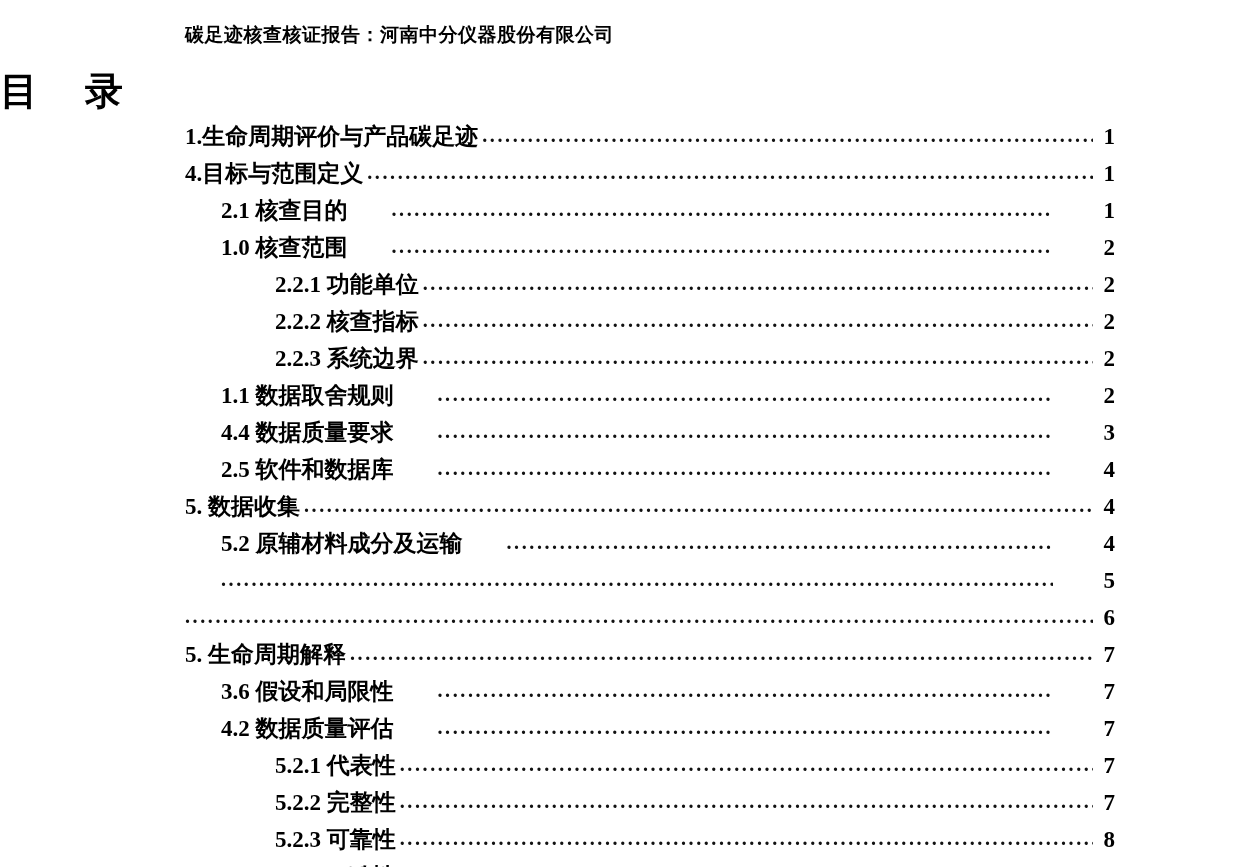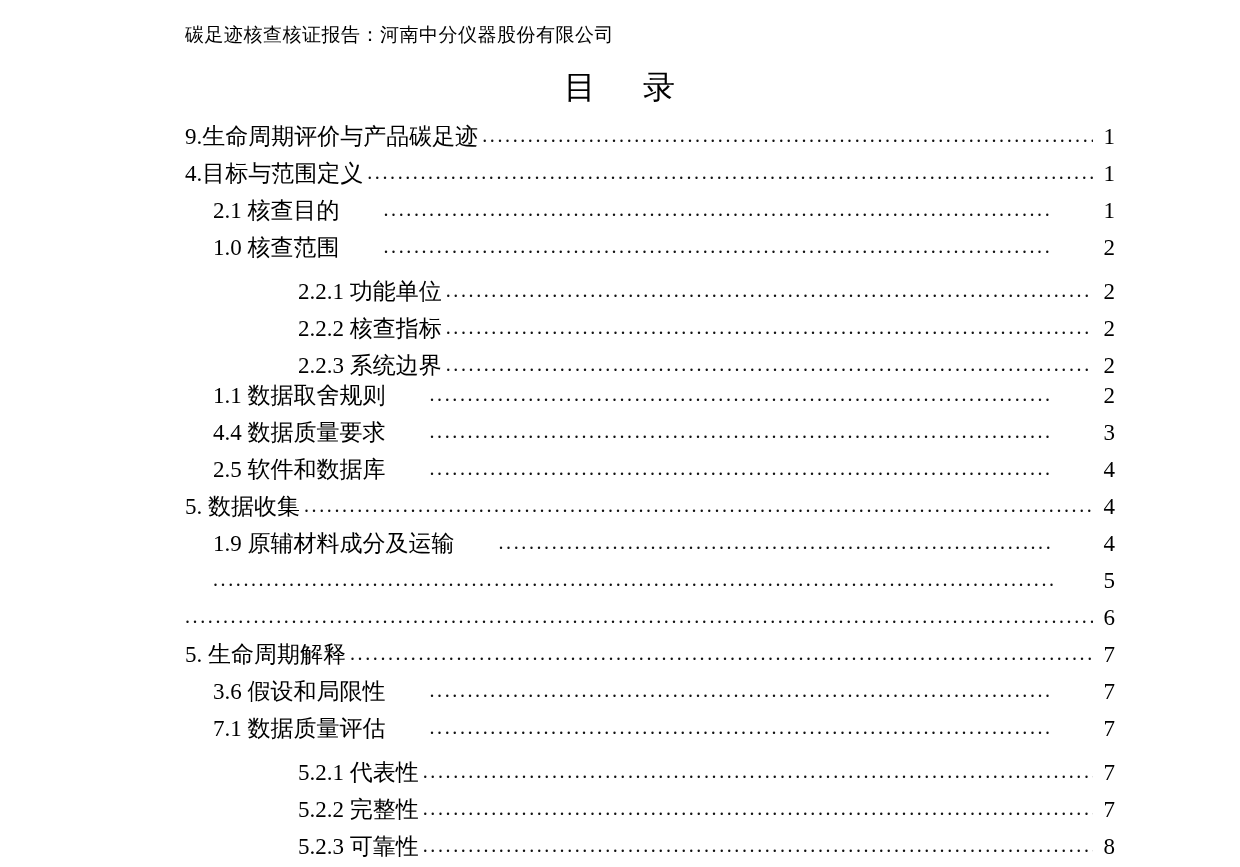--- a/index.html
+++ b/index.html
@@ -13,36 +13,36 @@
     font-family: "Liberation Serif", "DejaVu Serif", serif;
     color: #000000;
     position: relative;
     overflow: hidden;
   }
   .page {
     position: relative;
     width: 1103px;
     height: 867px;
     box-sizing: border-box;
+    font-weight: bold;
   }
   .header {
     position: absolute;
     top: 22px;
     left: 185px;
     font-size: 19px;
     letter-spacing: 0.5px;
     white-space: nowrap;
   }
   .doc-title {
     position: absolute;
     top: 66px;
     left: 0;
     width: 1240px;
-    text-align: center;
-    font-size: 32px;
+    font-size: 38px;
     letter-spacing: 1px;
   }
   .doc-title .sp {
     display: inline-block;
     width: 46px;
   }
   .toc {
     position: absolute;
     top: 125px;
     left: 185px;
@@ -70,37 +70,37 @@
     position: relative;
     top: -2px;
   }
   .toc-row .page-num {
     flex: 0 0 auto;
     padding-left: 6px;
     text-align: right;
     min-width: 16px;
   }
   .lvl1 { margin-left: 0px; }
-  .lvl2 { margin-left: 28px; gap: 40px; }
-  .lvl3 { margin-left: 113px; align-items: center; }
+  .lvl2 { margin-left: 36px; gap: 40px; }
+  .lvl3 { margin-left: 90px; }
 </style>
 </head>
 <body>
 
 <div class="page">
 
   <div class="header">碳足迹核查核证报告：河南中分仪器股份有限公司</div>
 
   <div class="doc-title">
     <span>目</span><span class="sp"></span><span>录</span>
   </div>
 
   <div class="toc" id="toc">
       <div class="toc-row lvl1">
-        <span class="label">9.生命周期评价与产品碳足迹</span>
+        <span class="label">1.生命周期评价与产品碳足迹</span>
         <span class="dots">............................................................................................................................................</span>
         <span class="page-num">1</span>
       </div>
       <div class="toc-row lvl1">
         <span class="label">4.目标与范围定义</span>
         <span class="dots">............................................................................................................................................</span>
         <span class="page-num">1</span>
       </div>
       <div class="toc-row lvl2">
         <span class="label">2.1 核查目的</span>
@@ -141,21 +141,21 @@
         <span class="label">2.5 软件和数据库</span>
         <span class="dots">............................................................................................................................................</span>
         <span class="page-num">4</span>
       </div>
       <div class="toc-row lvl1">
         <span class="label">5. 数据收集</span>
         <span class="dots">............................................................................................................................................</span>
         <span class="page-num">4</span>
       </div>
       <div class="toc-row lvl2">
-        <span class="label">1.9  原辅材料成分及运输</span>
+        <span class="label">5.2  原辅材料成分及运输</span>
         <span class="dots">............................................................................................................................................</span>
         <span class="page-num">4</span>
       </div>
       <div class="toc-row lvl2">
         <span class="dots">............................................................................................................................................</span>
         <span class="page-num">5</span>
       </div>
       <div class="toc-row lvl1">
         <span class="dots">............................................................................................................................................</span>
         <span class="page-num">6</span>
@@ -164,21 +164,21 @@
         <span class="label">5. 生命周期解释</span>
         <span class="dots">............................................................................................................................................</span>
         <span class="page-num">7</span>
       </div>
       <div class="toc-row lvl2">
         <span class="label">3.6 假设和局限性</span>
         <span class="dots">............................................................................................................................................</span>
         <span class="page-num">7</span>
       </div>
       <div class="toc-row lvl2">
-        <span class="label">7.1 数据质量评估</span>
+        <span class="label">4.2 数据质量评估</span>
         <span class="dots">............................................................................................................................................</span>
         <span class="page-num">7</span>
       </div>
       <div class="toc-row lvl3">
         <span class="label">5.2.1 代表性</span>
         <span class="dots">............................................................................................................................................</span>
         <span class="page-num">7</span>
       </div>
       <div class="toc-row lvl3">
         <span class="label">5.2.2  完整性</span>

